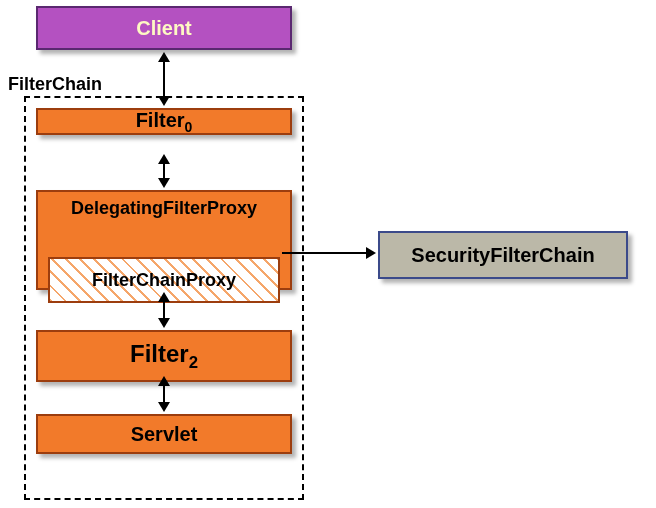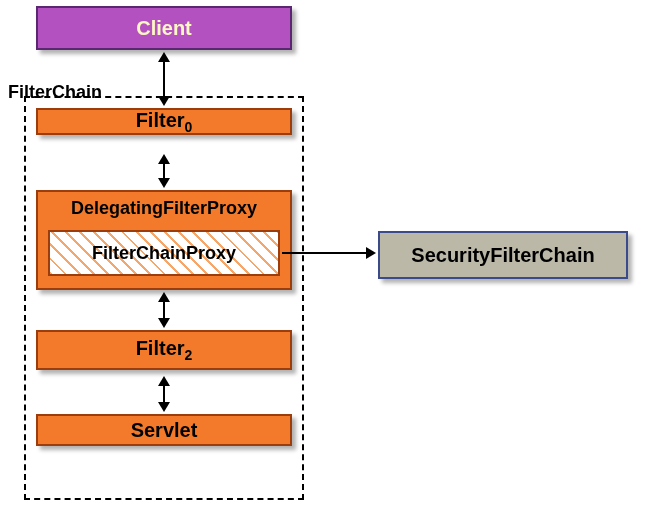--- a/index.html
+++ b/index.html
@@ -54,20 +54,21 @@
       45deg,
       #f5a66a 0px,
       #f5a66a 2px,
       #fff 2px,
       #fff 10px
     );
     display: flex;
     align-items: center;
     justify-content: center;
     font-weight: bold;
+    margin-top: 27px;
   }
   .arrow-dbl {
     position: absolute;
     width: 2px;
     background: #000;
   }
   .arrow-dbl::before,
   .arrow-dbl::after {
     content: "";
     position: absolute;
@@ -108,47 +109,47 @@
     vertical-align: sub;
   }
 </style>
 </head>
 <body>
 
 <div class="box client" style="left:36px; top:6px; width:256px; height:44px; font-size:20px;">
   <span>Client</span>
 </div>
 
-<div class="label" style="left:8px; top:74px; font-size:18px;margin-top:8px;">
+<div class="label" style="left:8px; top:74px; font-size:18px;">
   <span>FilterChain</span>
 </div>
 
 <div class="dashed-container" style="left:24px; top:96px; width:280px; height:404px;"></div>
 
 <div class="box orange" style="left:36px; top:108px; width:256px; height:27px; font-size:20px;">
   <span>
     <span>Filter</span><span class="sub">0</span>
   </span>
 </div>
 
 <div class="box orange" style="left:36px; top:190px; width:256px; height:100px; font-size:18px; display:block; padding-top:6px; text-align:center;">
   <span>DelegatingFilterProxy</span>
 </div>
 
 <div class="inner-hatched" style="left:48px; top:230px; width:232px; height:46px; font-size:18px;">
   <span>FilterChainProxy</span>
 </div>
 
-<div class="box orange" style="left:36px; top:330px; width:256px; height:40px; font-size:20px;align-items:center;">
+<div class="box orange" style="left:36px; top:330px; width:256px; height:52px; font-size:24px;align-items:center;">
   <span>
     <span>Filter</span><span class="sub">2</span>
   </span>
 </div>
 
-<div class="box orange" style="left:36px; top:414px; width:256px; height:32px; font-size:20px;">
+<div class="box orange" style="left:36px; top:414px; width:256px; height:40px; font-size:20px;">
   <span>Servlet</span>
 </div>
 
 <div class="box gray" style="left:378px; top:231px; width:250px; height:48px; font-size:20px;">
   <span>SecurityFilterChain</span>
 </div>
 
 <div class="arrow-dbl" style="left:163px; top:60px; height:38px;"></div>
 <div class="arrow-dbl" style="left:163px; top:162px; height:18px;"></div>
 <div class="arrow-dbl" style="left:163px; top:300px; height:20px;"></div>

